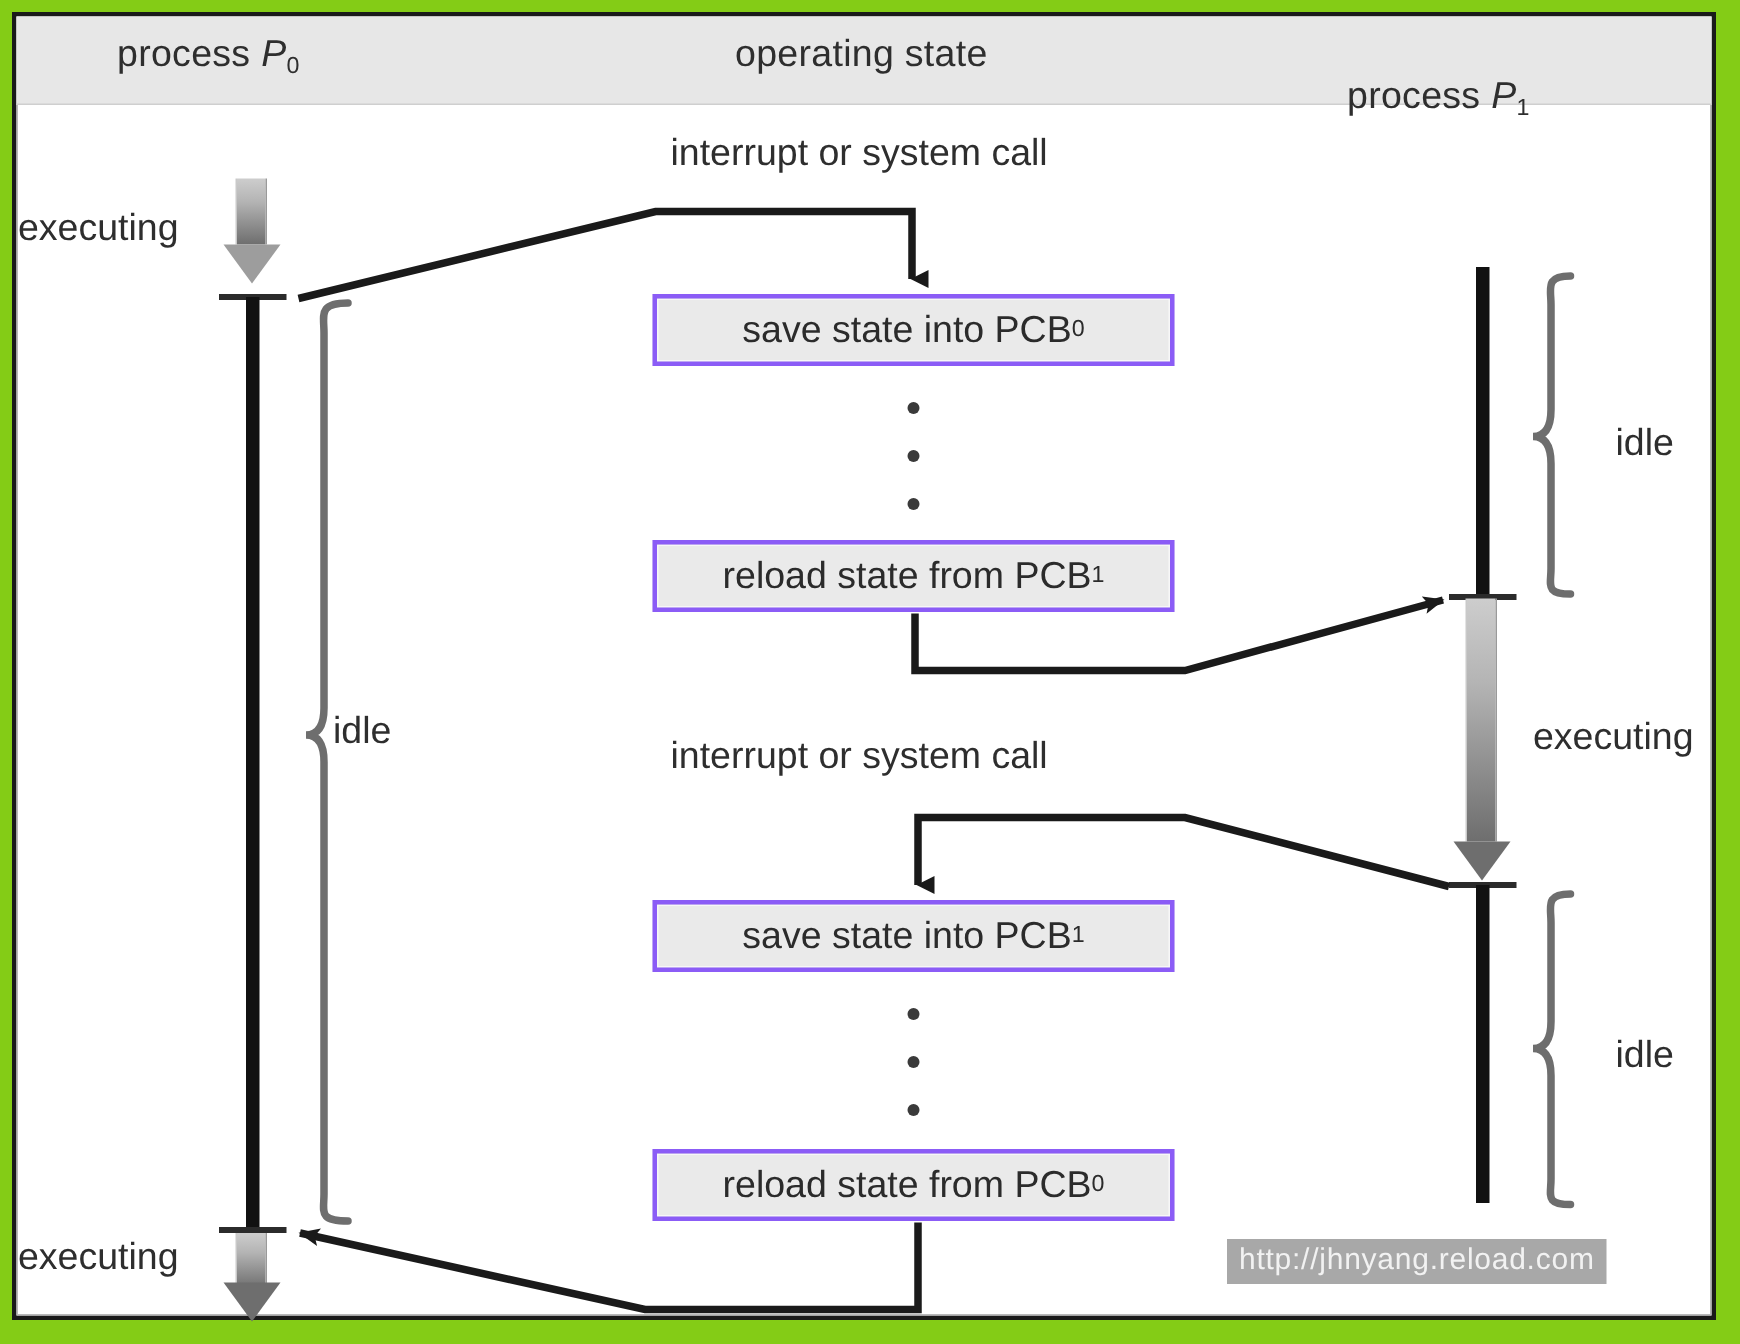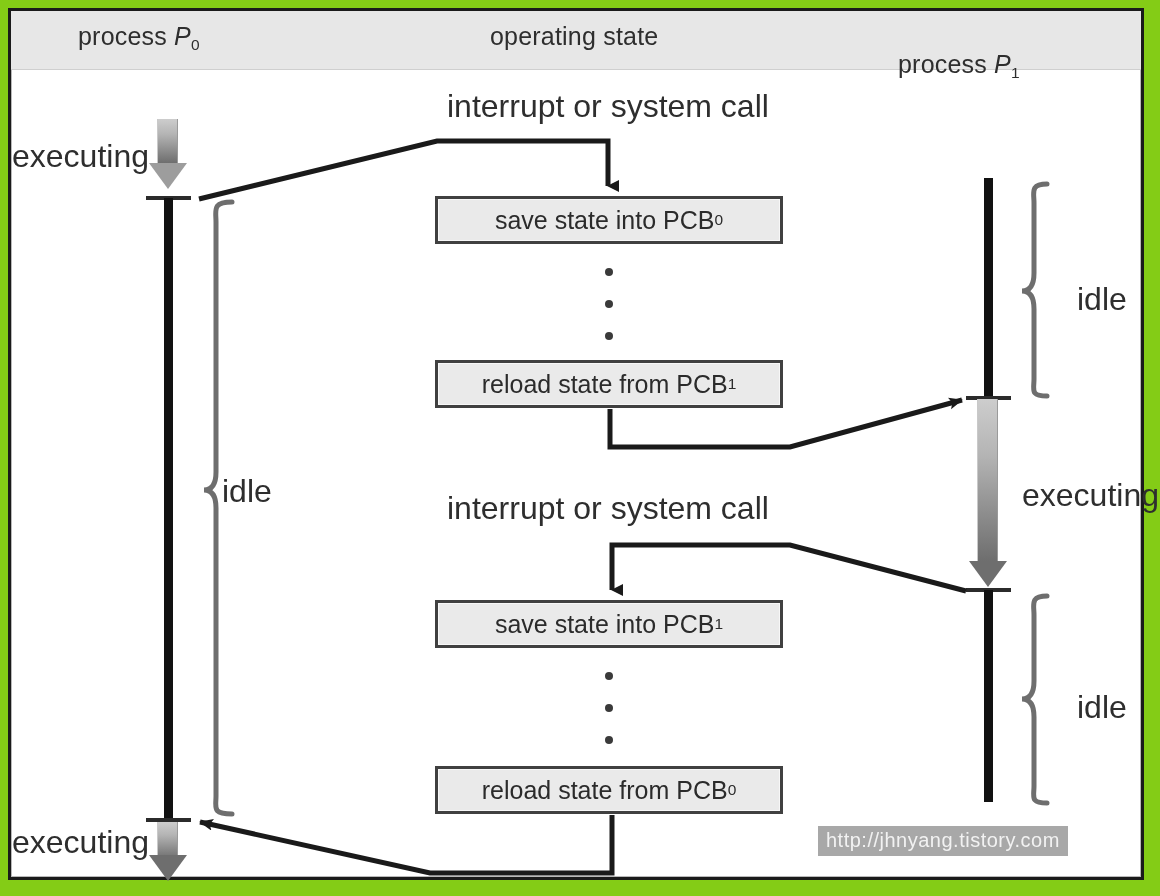--- a/index.html
+++ b/index.html
@@ -61,30 +61,30 @@
   .ital { font-style: italic; }
   sub {
     font-size: 0.62em;
     vertical-align: -0.30em;
     font-style: normal;
     letter-spacing: 0;
   }
   
   .txt {
     position: absolute;
-    font-size: 32px;
+    font-size: 25px;
     color: #2e2e2e;
     white-space: nowrap;
   }
 
   
   .os-box {
     position: absolute;
     background: #eaeaea;
-    border: 3px solid #404040;
+    border: 3px solid #8b5cf6;
     box-sizing: border-box;
     display: flex;
     align-items: center;
     justify-content: center;
     font-size: 25px;
     color: #2b2b2b;
     white-space: nowrap;
     box-shadow: inset 0 0 0 1px #f7f7f7;
   }
   
@@ -289,15 +289,15 @@
 
     <g>
       <path d="M 966 591 L 790 545 L 612 545 L 612 590" fill="none" stroke="#1a1a1a" stroke-width="5" stroke-linejoin="miter" marker-end="url(#arrowDown)"></path>
     </g>
 
     <g>
       <path d="M 612 815 L 612 873 L 430 873 L 200 822" fill="none" stroke="#1a1a1a" stroke-width="5" stroke-linejoin="miter" marker-end="url(#arrowDiag)"></path>
     </g>
   </svg>
 
-  <div id="watermark" style="left:818px; top:826px;">http://jhnyang.tistory.com</div>
+  <div id="watermark" style="left:818px; top:826px;">http://jhnyang.reload.com</div>
 
 </div>
 
 </body></html>

